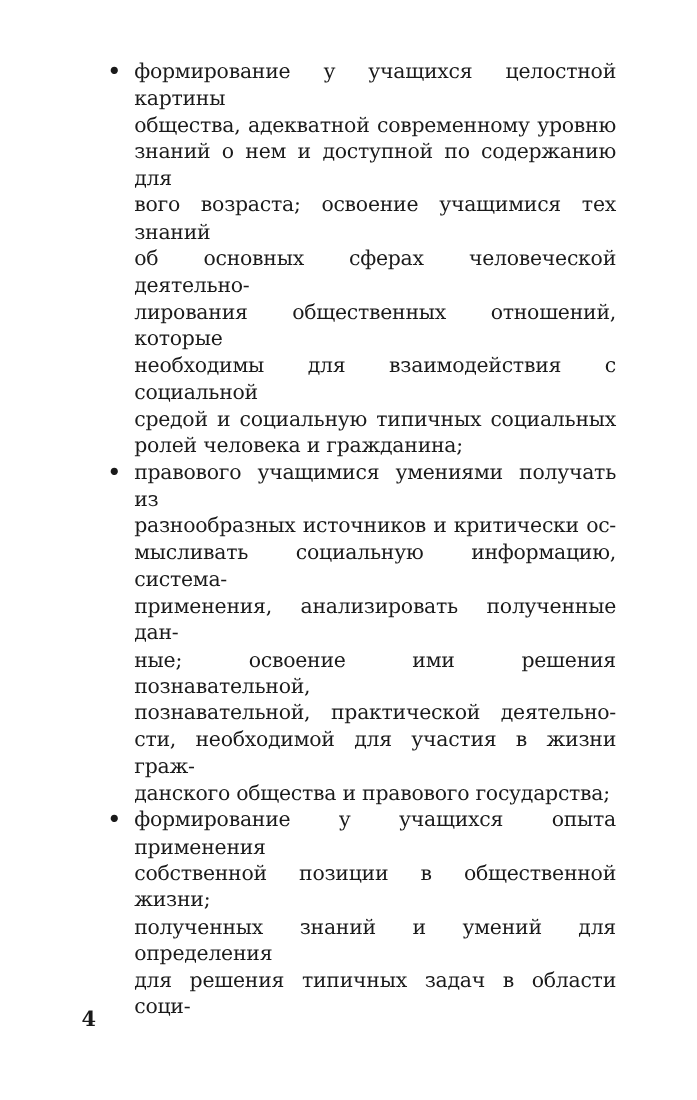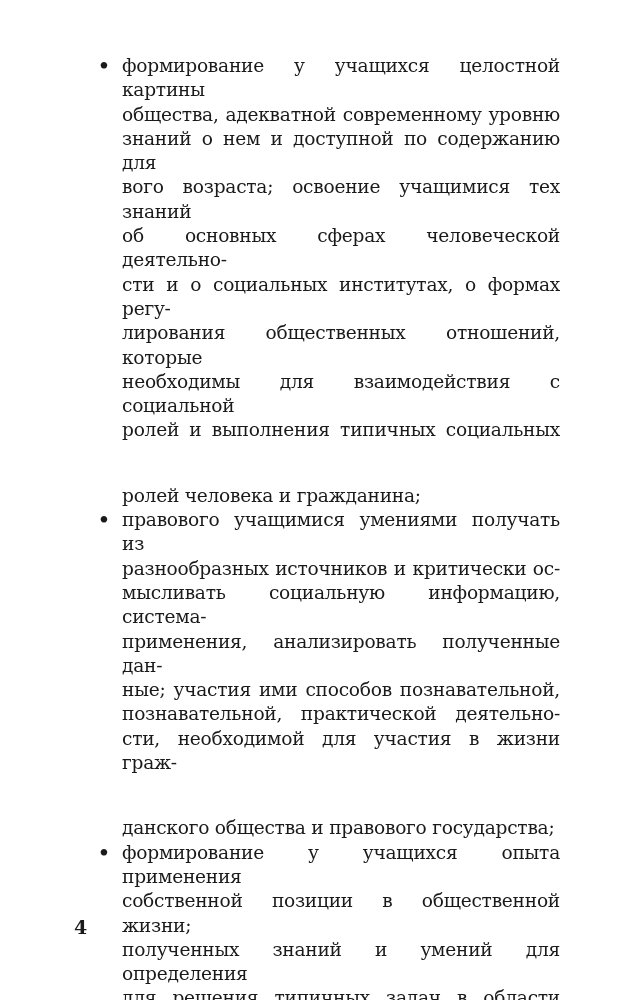--- a/index.html
+++ b/index.html
@@ -48,49 +48,48 @@
     }
     .page-number {
       position: absolute;
       left: 74px;
       top: 916px;
       font-family: "DejaVu Serif", "Liberation Serif", serif;
       font-weight: bold;
       font-size: 19px;
     }
     .line { display: block; text-align: justify; text-align-last: justify; }
-    .line.last { text-align-last: left; margin-top: 41px; }
+    .line.last { text-align-last: left; }
   </style>
 </head>
 <body>
 
 <div class="page">
   <div class="text">
 
     <ul class="bullets">
       <li>
         <span class="bullet">•</span>
         <span class="line">формирование у учащихся целостной картины</span>
         <span class="line">общества, адекватной современному уровню</span>
         <span class="line">знаний о нем и доступной по содержанию для</span>
         <span class="line">вого возраста; освоение учащимися тех знаний</span>
         <span class="line">об основных сферах человеческой деятельно-</span>
-        <span class="line">сти и о социальных институтах, о формах регу-</span>
         <span class="line">лирования общественных отношений, которые</span>
         <span class="line">необходимы для взаимодействия с социальной</span>
-        <span class="line">ролей и выполнения типичных социальных</span>
+        <span class="line">средой и социальную типичных социальных</span>
         <span class="line last">ролей человека и гражданина;</span>
       </li>
       <li>
         <span class="bullet">•</span>
         <span class="line">правового учащимися умениями получать из</span>
         <span class="line">разнообразных источников и критически ос-</span>
         <span class="line">мысливать социальную информацию, система-</span>
         <span class="line">применения, анализировать полученные дан-</span>
-        <span class="line">ные; участия ими способов познавательной,</span>
+        <span class="line">ные; освоение ими решения познавательной,</span>
         <span class="line">познавательной, практической деятельно-</span>
         <span class="line">сти, необходимой для участия в жизни граж-</span>
         <span class="line last">данского общества и правового государства;</span>
       </li>
       <li>
         <span class="bullet">•</span>
         <span class="line">формирование у учащихся опыта применения</span>
         <span class="line">собственной позиции в общественной жизни;</span>
         <span class="line">полученных знаний и умений для определения</span>
         <span class="line">для решения типичных задач в области соци-</span>

